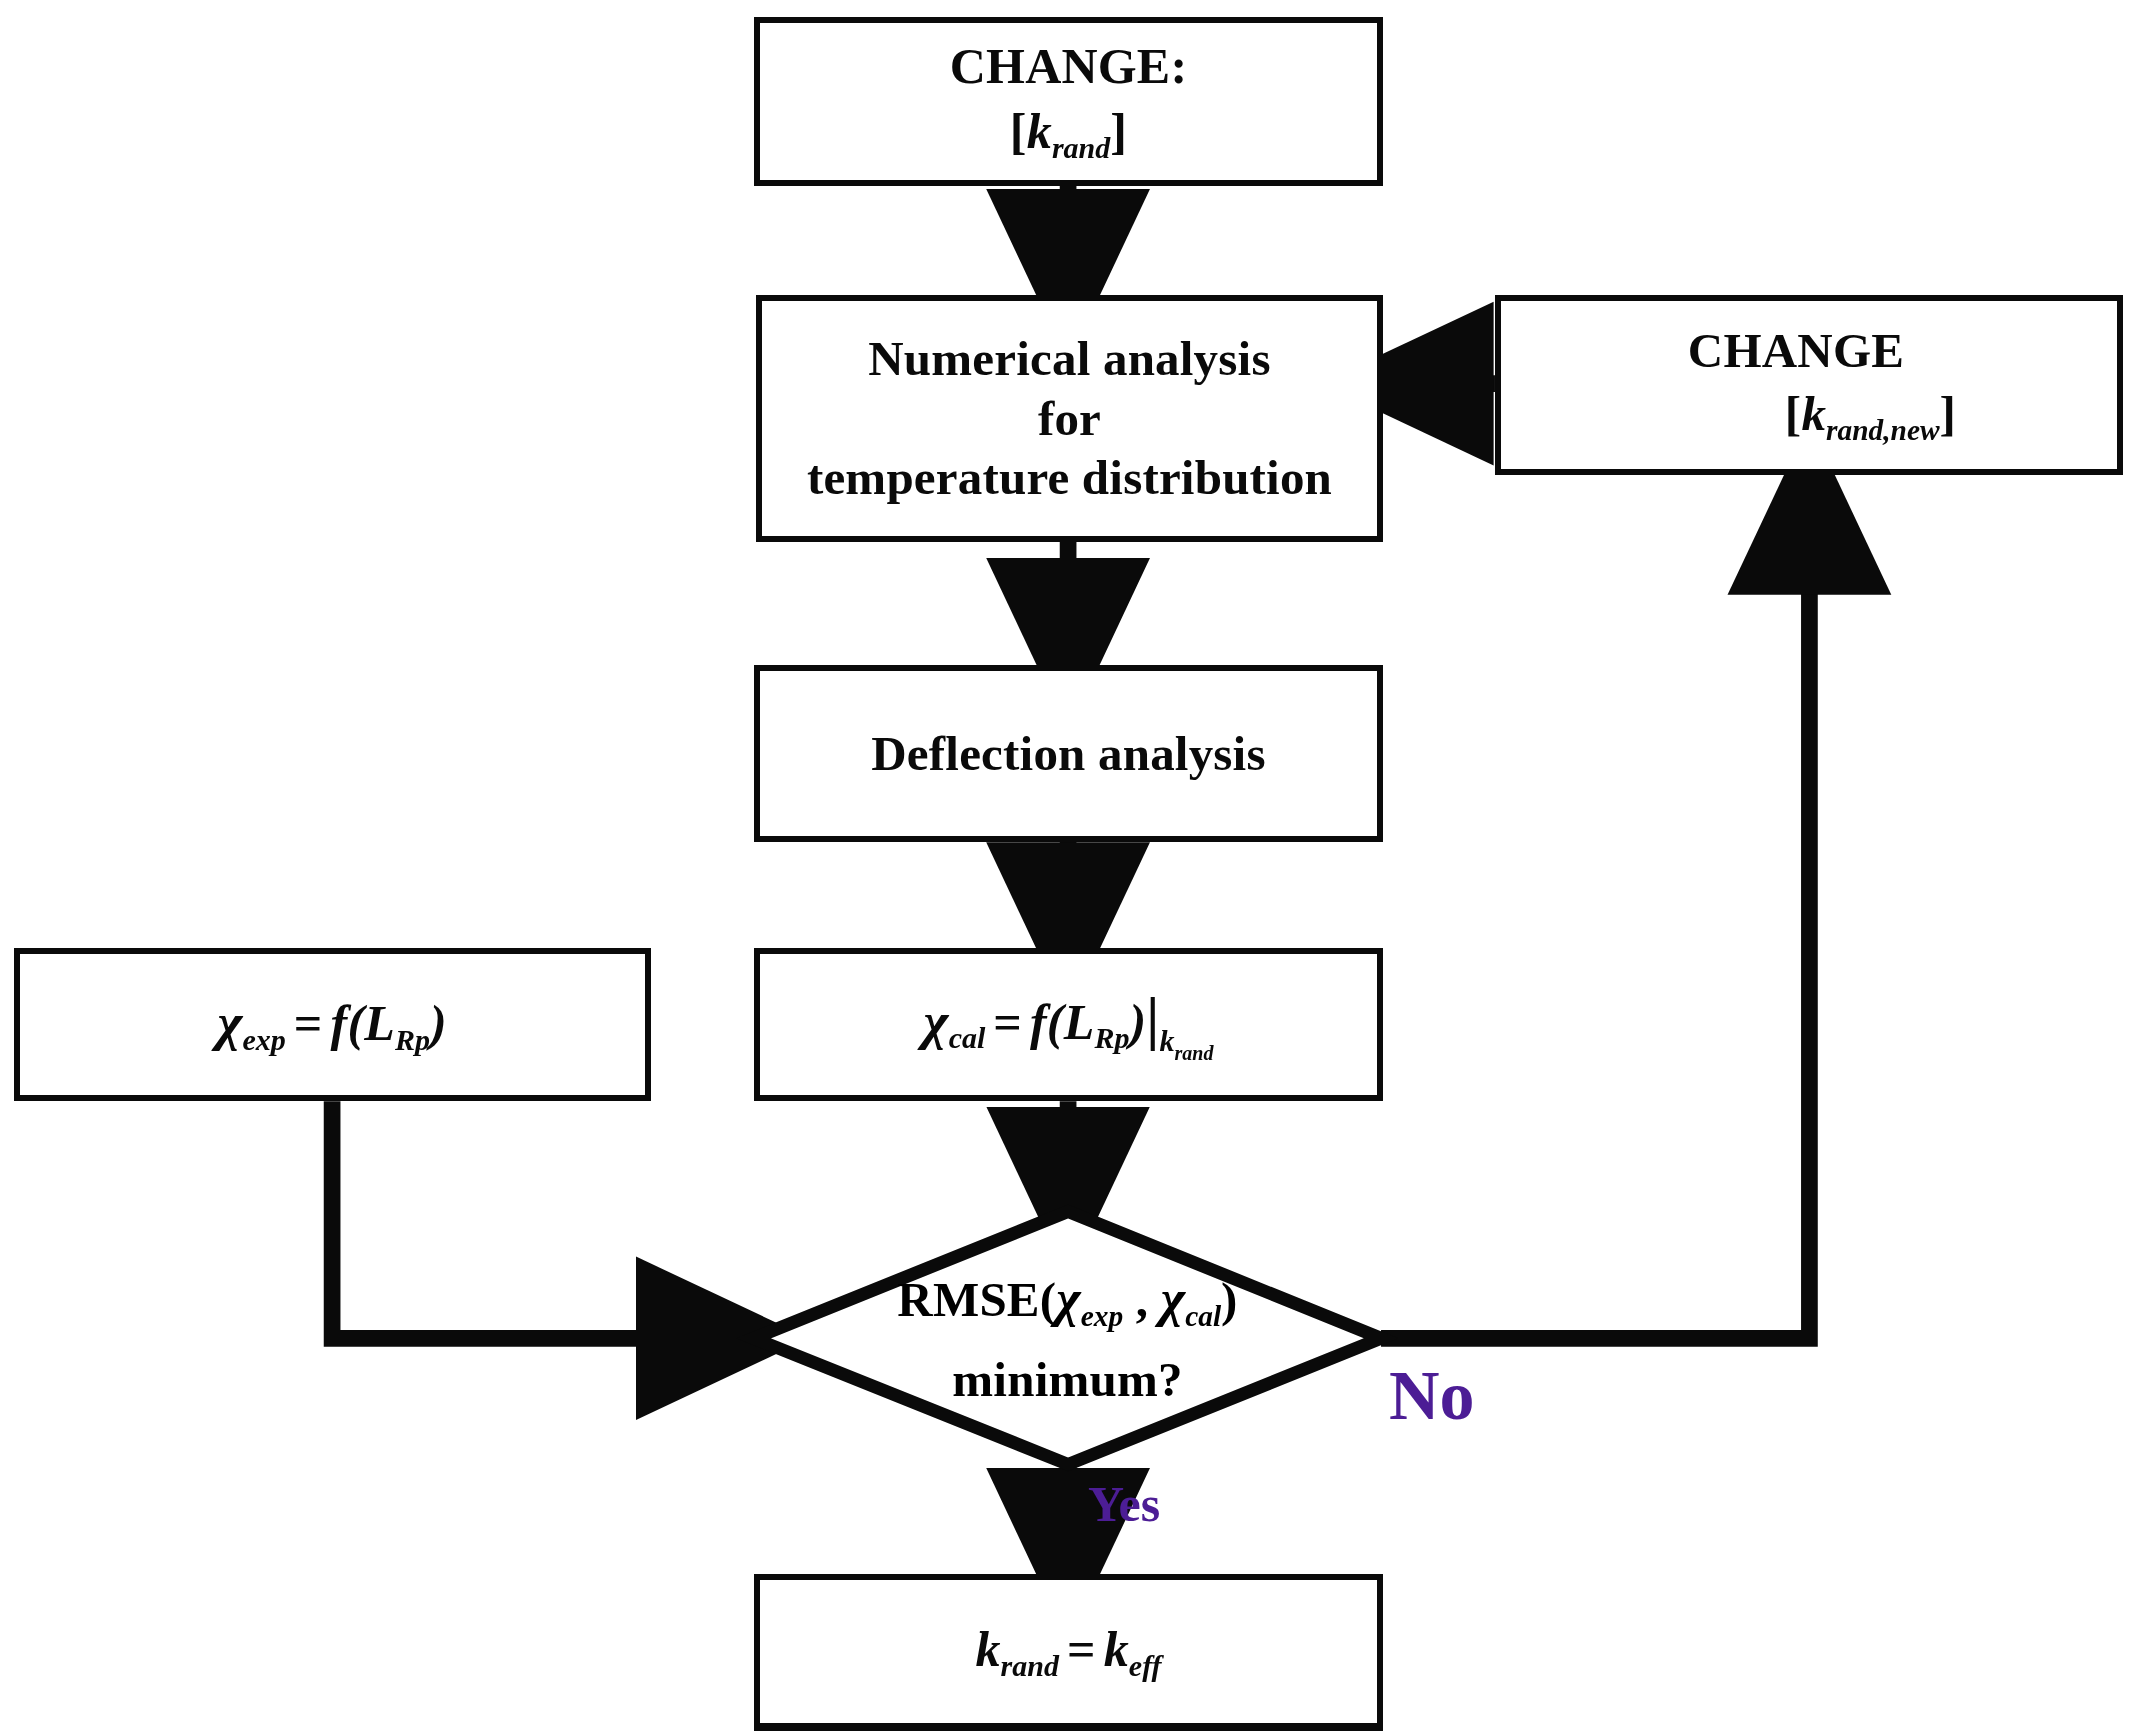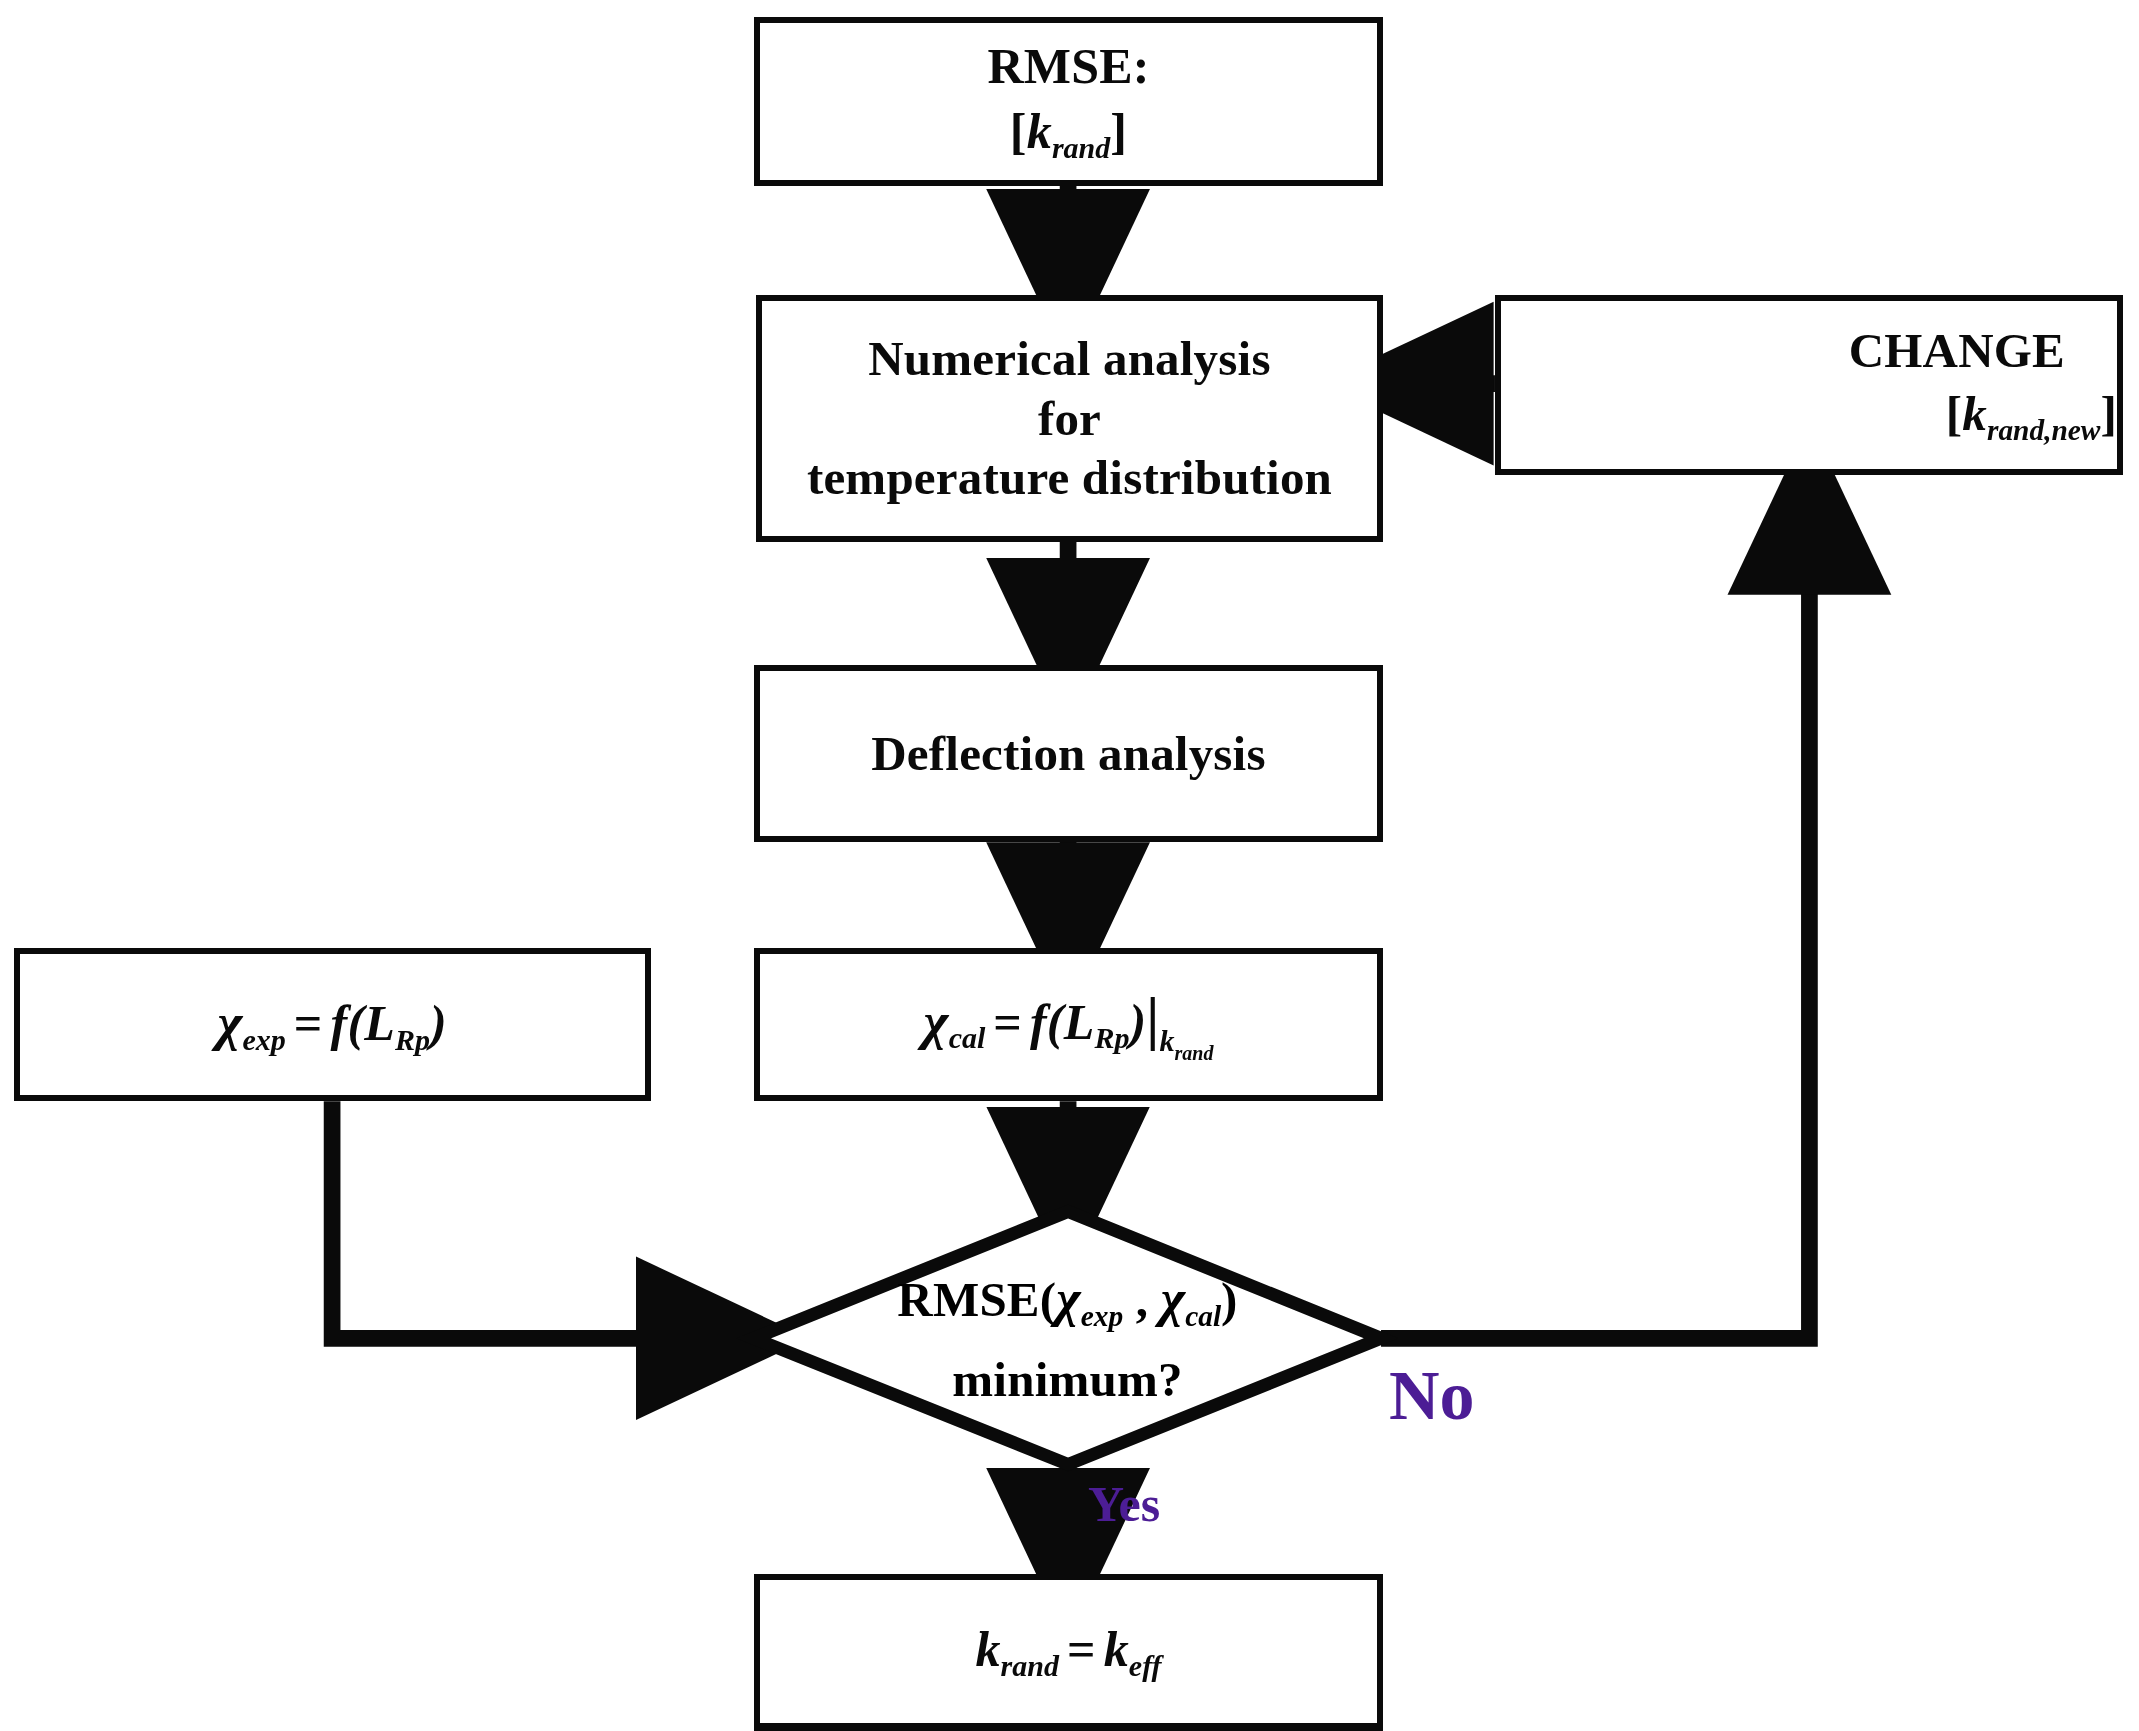--- a/index.html
+++ b/index.html
@@ -77,36 +77,36 @@
       <line x1="1406" y1="1928" x2="1406" y2="2056" stroke="#0a0a0a" stroke-width="22" marker-end="url(#ah)"></line>
     </g>
 
     <g>
       <polygon points="1406,1595 1818,1762 1406,1928 992,1762" fill="#ffffff" stroke="#0a0a0a" stroke-width="17" stroke-linejoin="miter"></polygon>
     </g>
   </svg>
 
   <div class="node" style="left:754px;top:16.7px;width:629px;height:169px;">
     <div class="txt f66">
-      <div>RMSE:</div>
+      <div>CHANGE:</div>
       <div style="margin-top:4.6px;">
         <span class="mup">[</span><span class="mi">k</span><span class="sub">rand</span><span class="mup">]</span>
       </div>
     </div>
   </div>
 
   <div class="node" style="left:756px;top:295px;width:627px;height:247px;">
     <div class="txt f64">
       <div>Numerical analysis</div>
       <div>for</div>
       <div>temperature distribution</div>
     </div>
   </div>
 
-  <div class="node" style="left:1495px;top:295px;width:628px;height:180px;justify-content:flex-end;">
+  <div class="node" style="left:1495px;top:295px;width:628px;height:180px;justify-content:center;">
     <div class="txt f64" style="text-align:left;padding-left:26px;">
       <div>CHANGE</div>
       <div style="padding-left:97px;margin-top:3px;">
         <span class="mup">[</span><span class="mi">k</span><span class="sub">rand,new</span><span class="mup">]</span>
       </div>
     </div>
   </div>
 
   <div class="node" style="left:754px;top:665px;width:629px;height:177px;">
     <div class="txt f64">Deflection analysis</div>

